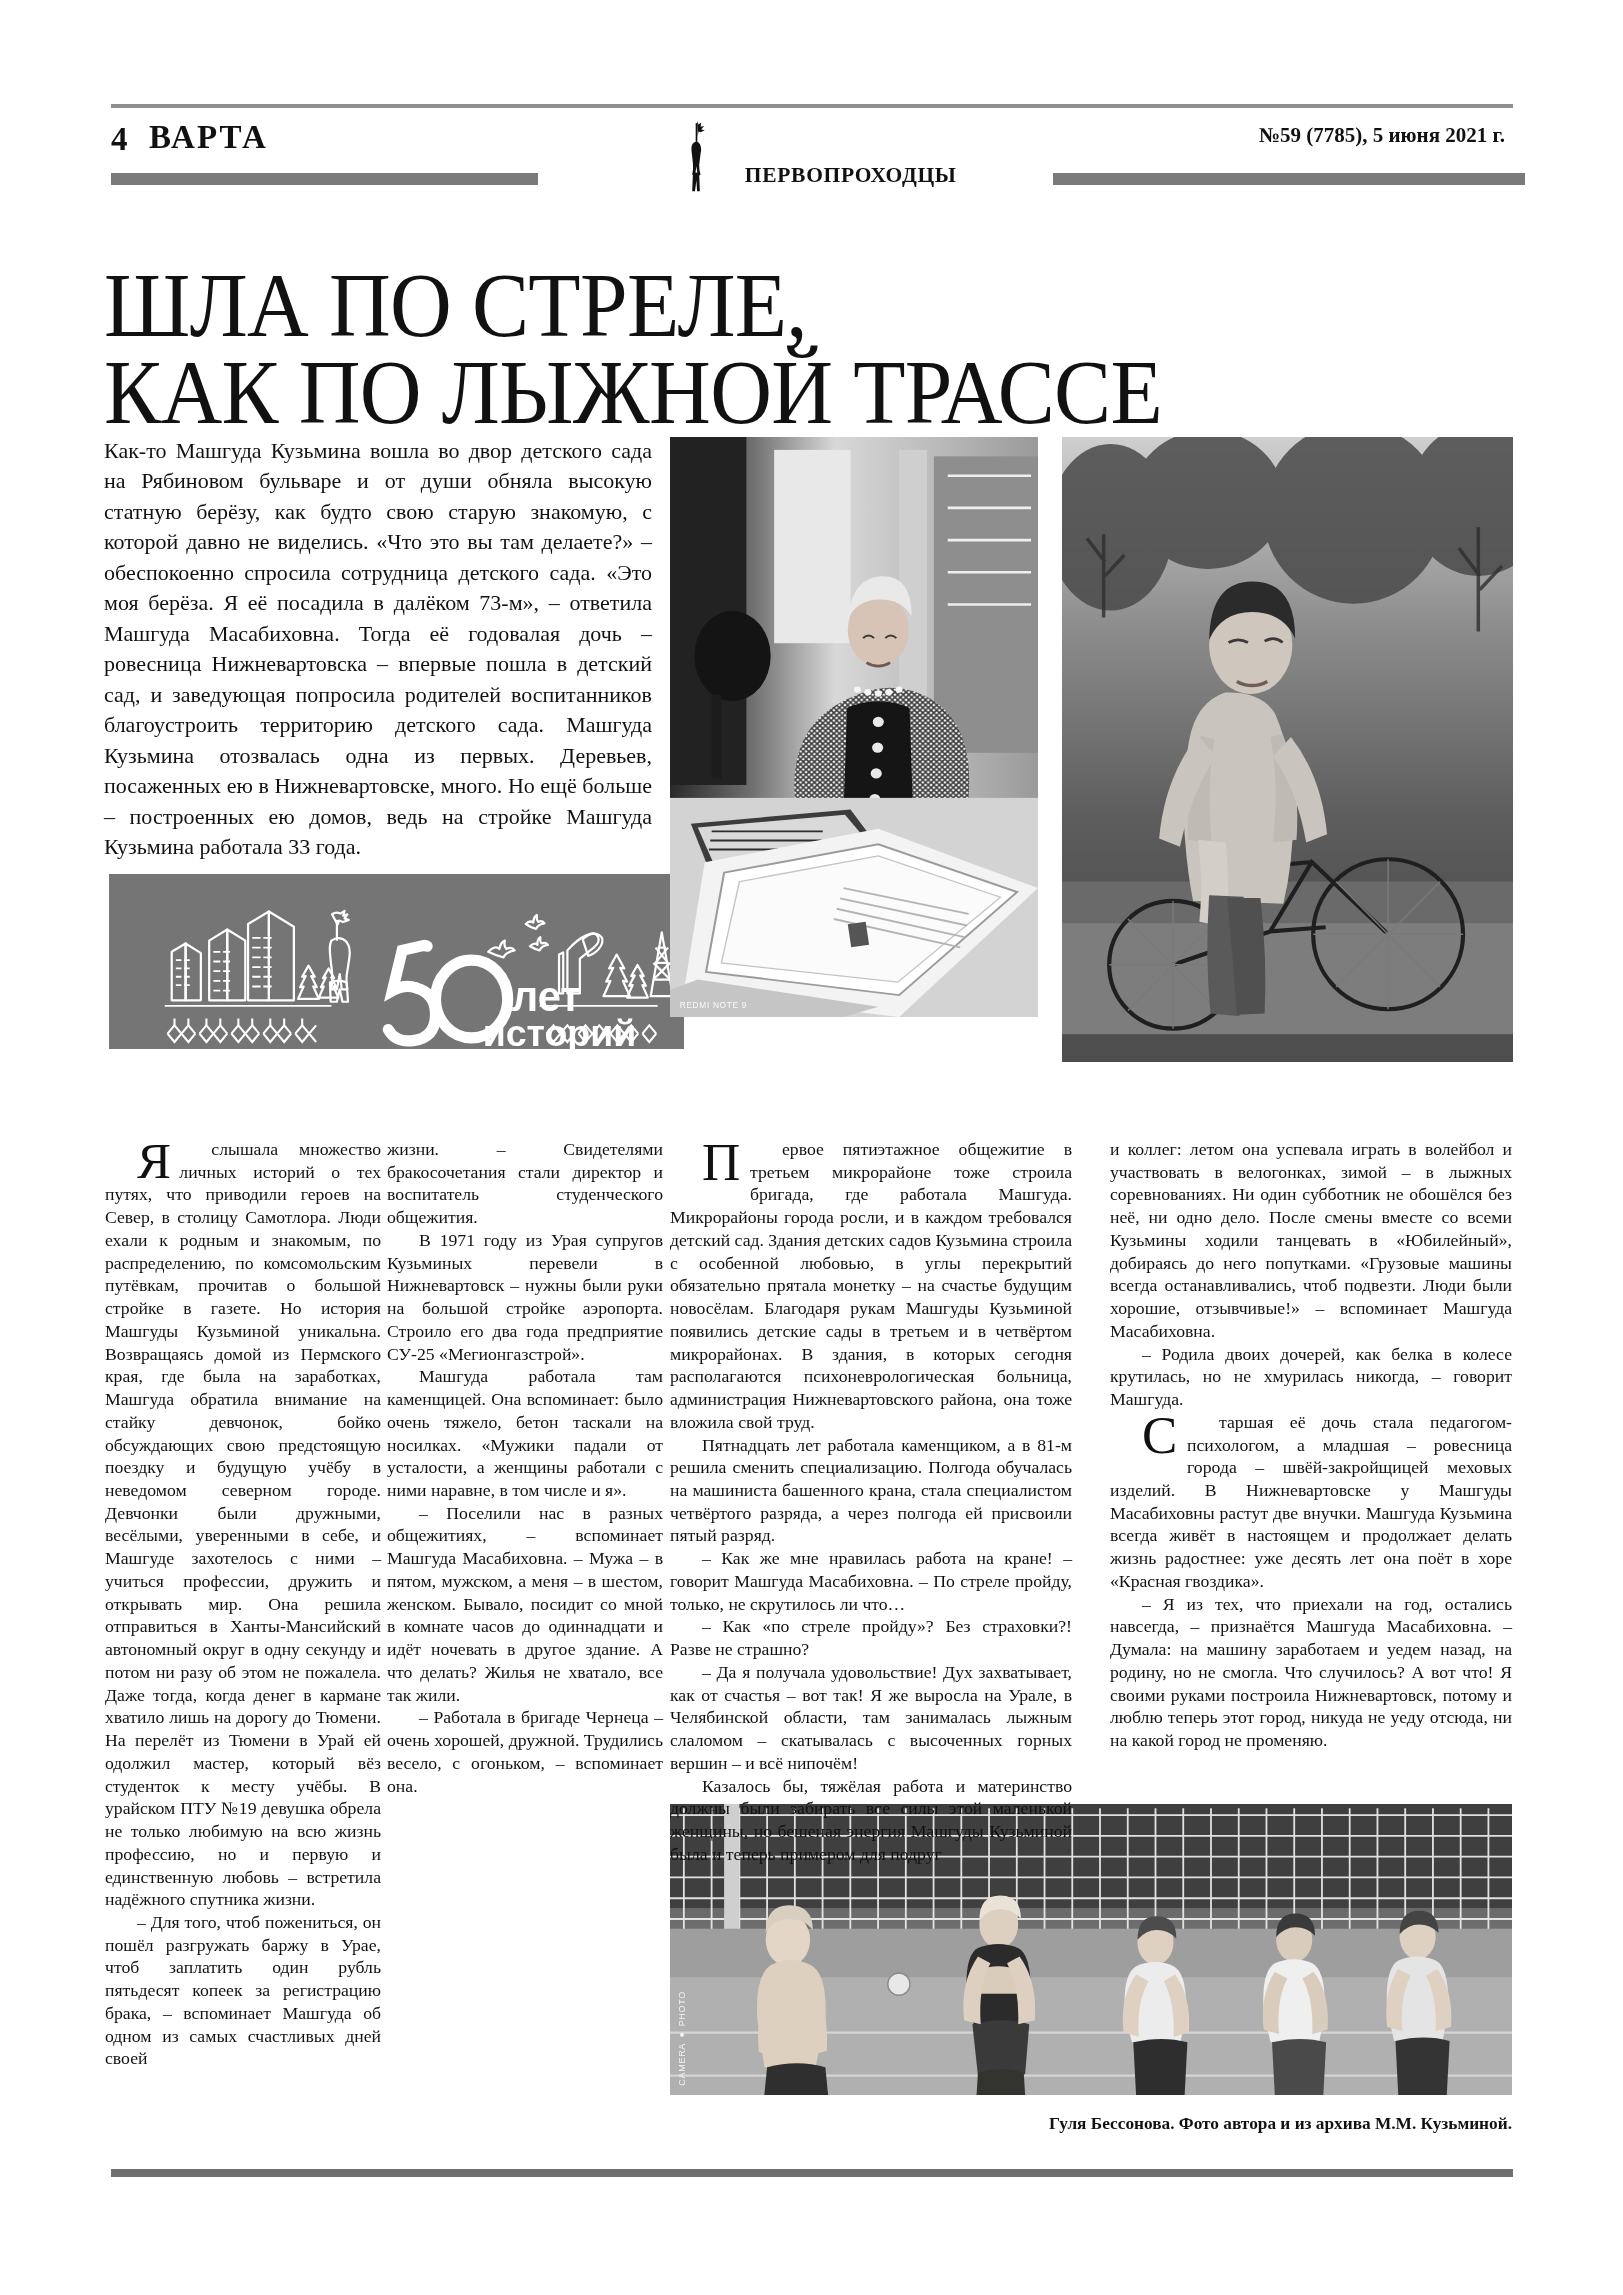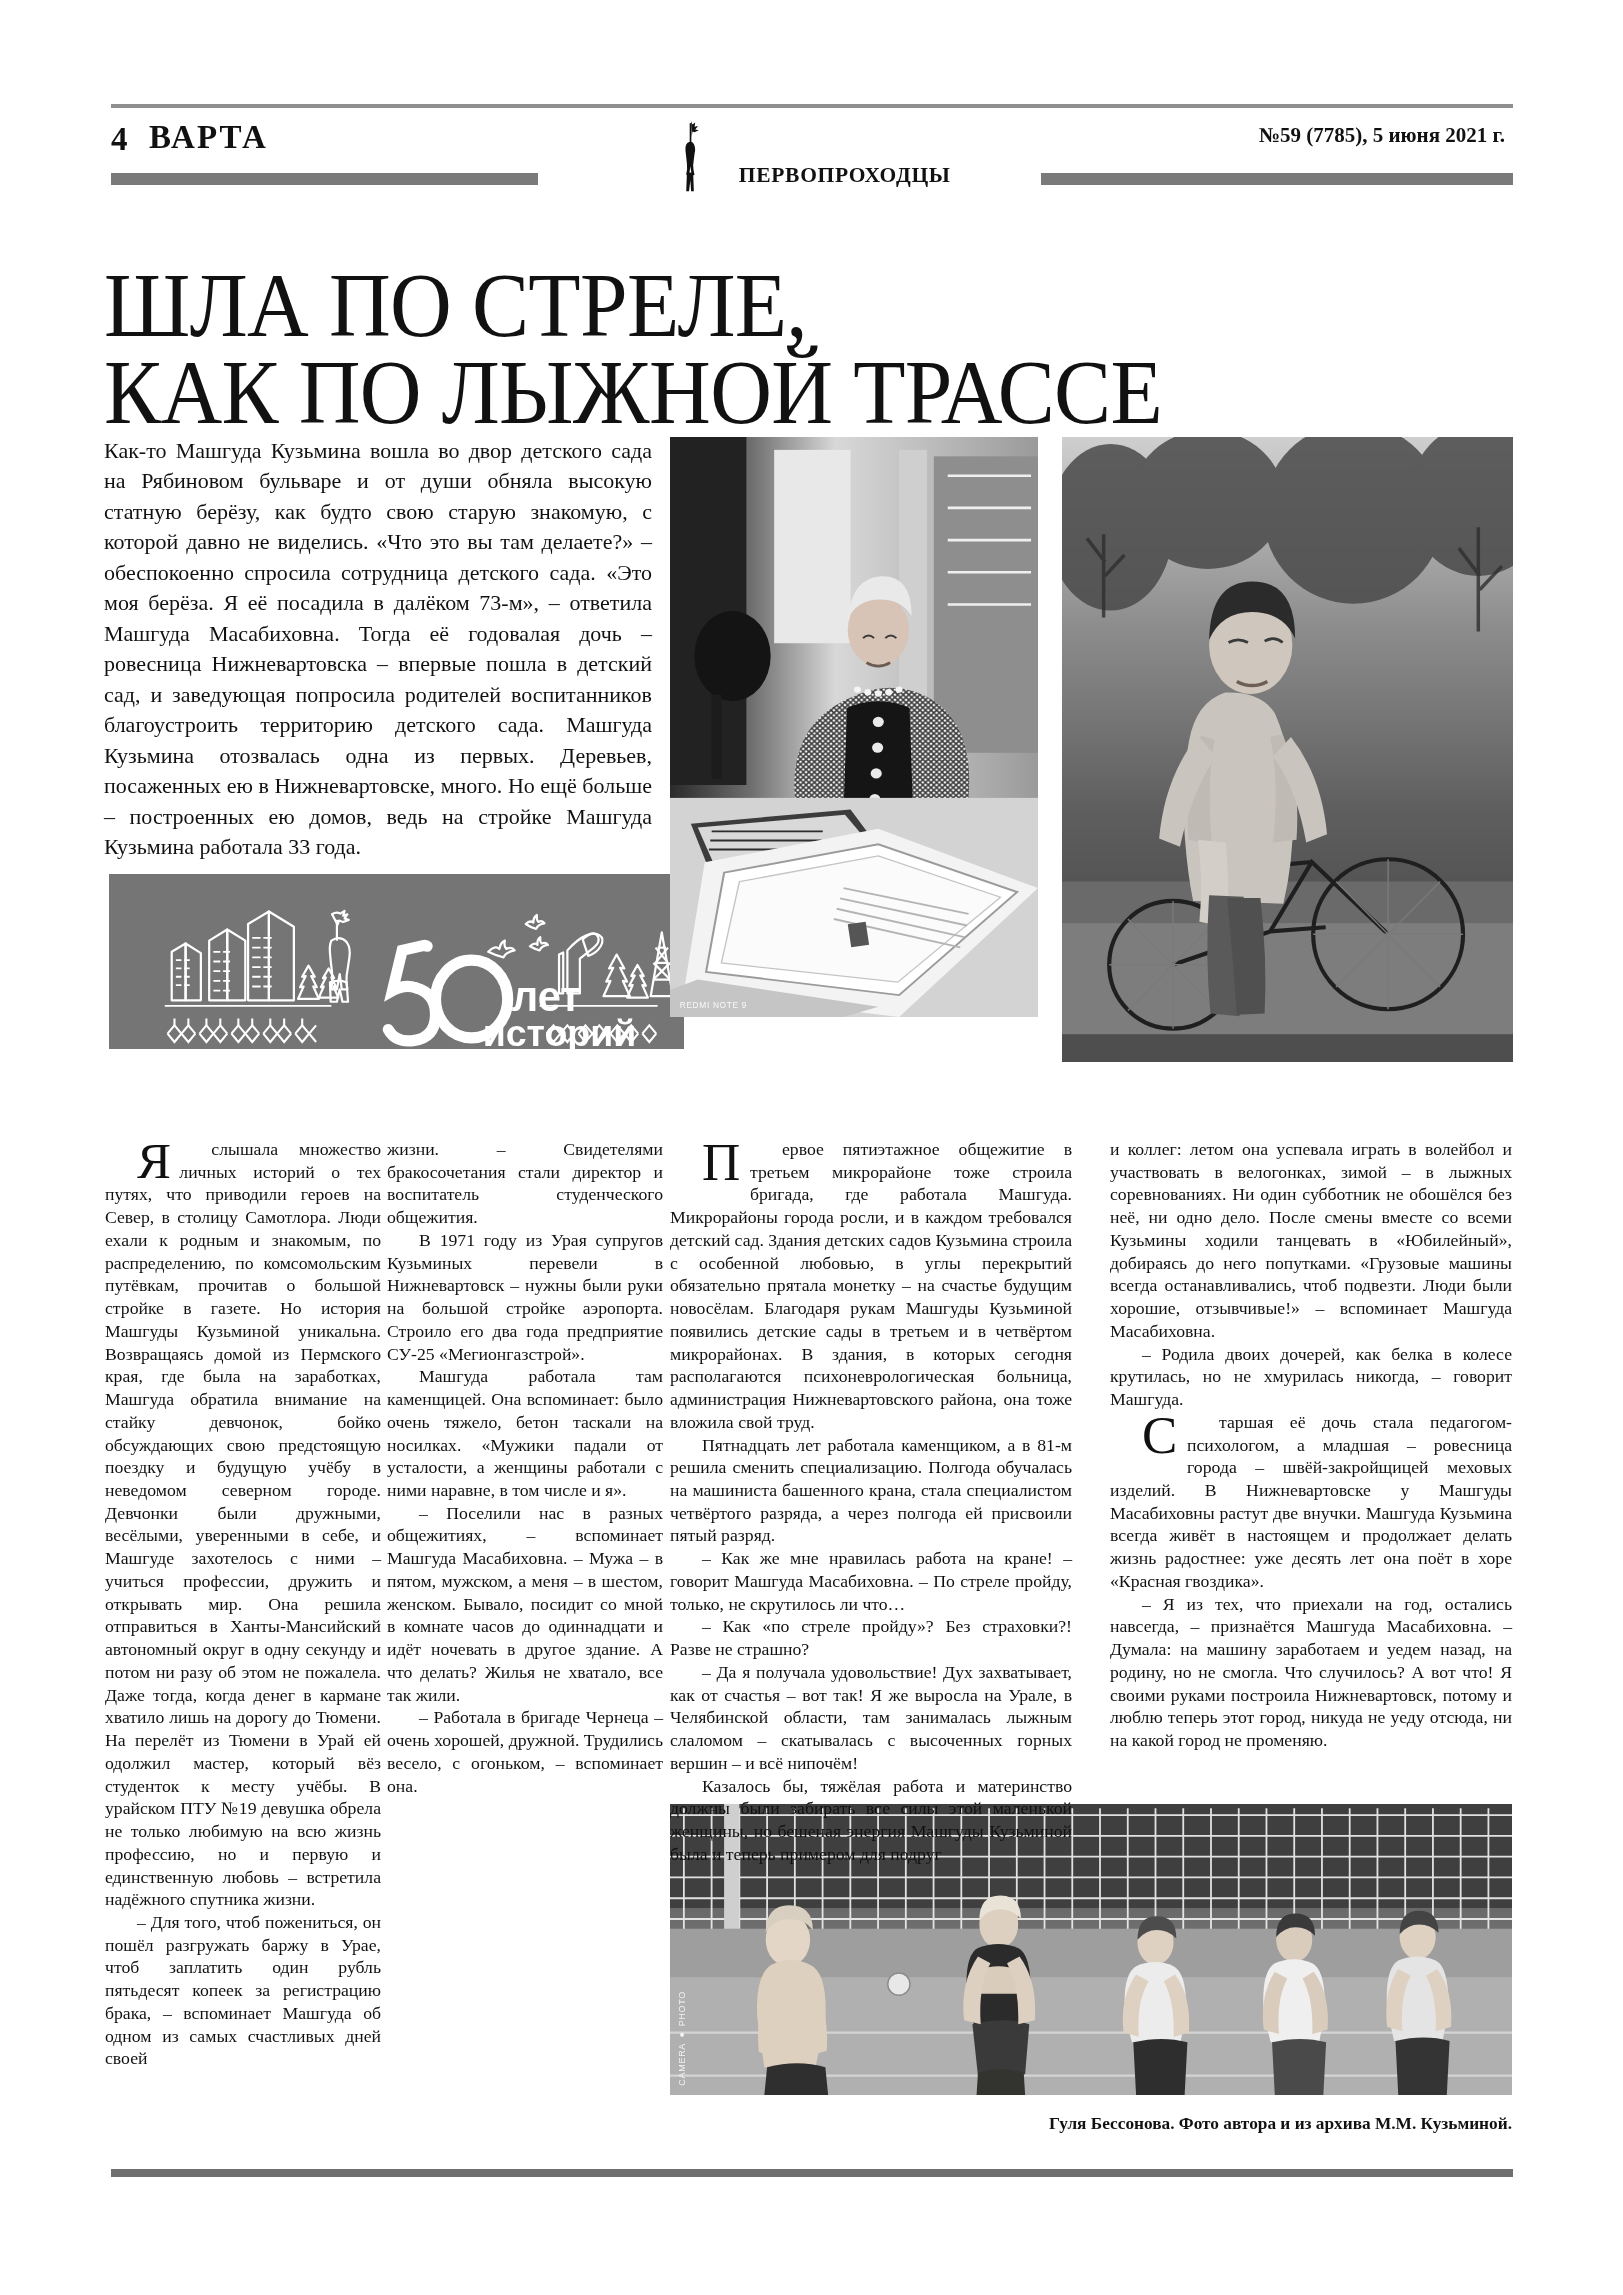--- a/index.html
+++ b/index.html
@@ -59,20 +59,21 @@
     font-weight: bold;
     font-family: "Liberation Serif", serif;
     white-space: nowrap;
   }
   .rubric-wrap {
     position: absolute;
     left: 0;
     top: 61px;
     width: 100%;
     height: 23.6px;
+    padding-left: 12px;
   }
   .rubric-bar-left {
     position: absolute;
     left: 0;
     top: 8.3px;
     width: 427px;
     height: 11.8px;
     background: #7a7a7a;
   }
   .rubric-bar-right {

